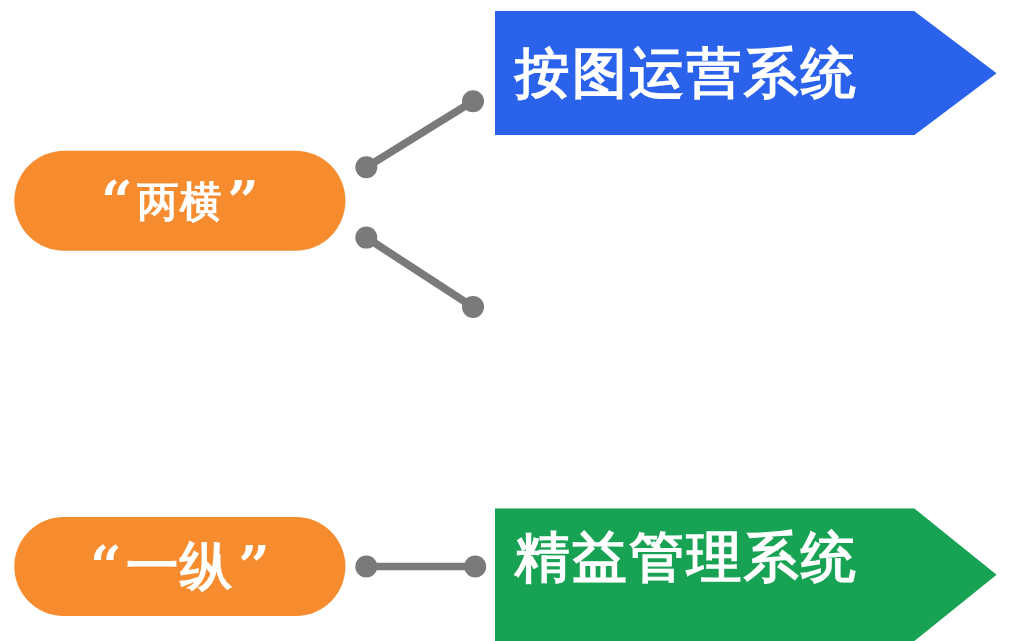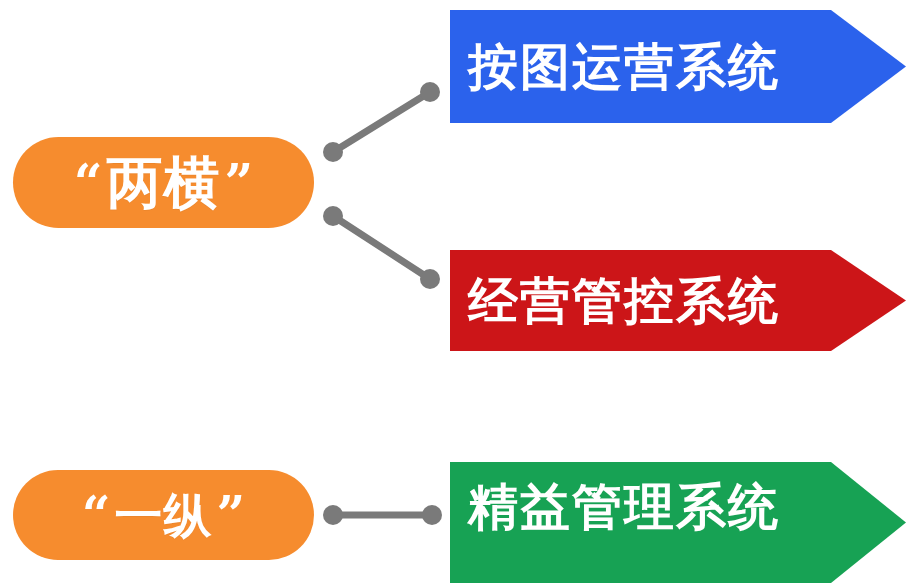--- a/index.html
+++ b/index.html
@@ -42,21 +42,21 @@
   }
   .pill-quote.open { margin-right: 4px; }
   .pill-quote.close { margin-left: 4px; }
 
   #pill-lianghen {
     left: 13px;
     top: 137px;
     width: 301px;
     height: 91px;
   }
-  #pill-lianghen .pill-label { font-size: 56px; }
+  #pill-lianghen .pill-label { font-size: 38px; }
   #pill-lianghen .pill-quote { font-size: 50px; vertical-align: 14px; }
 
   #pill-yizong {
     left: 13px;
     top: 470px;
     width: 301px;
     height: 90px;
   }
   #pill-yizong .pill-label { font-size: 48px; }
   #pill-yizong .pill-quote { font-size: 50px; vertical-align: 14px; }
@@ -152,26 +152,20 @@
     <span class="pill-quote close">”</span>
   </div>
 
   <div class="banner" id="banner-antu">
     <svg width="456" height="113" viewBox="0 0 456 113" xmlns="http://www.w3.org/2000/svg">
       <polygon points="0,0 381,0 456,56.5 381,113 0,113" fill="#2B62EC"></polygon>
     </svg>
     <span class="banner-label">按图运营系统</span>
   </div>
 
-  <div class="banner" id="banner-jingying">
-    <svg width="456" height="101" viewBox="0 0 456 101" xmlns="http://www.w3.org/2000/svg">
-      <polygon points="0,0 381,0 456,50.5 381,101 0,101" fill="#CC1518"></polygon>
-    </svg>
-    <span class="banner-label">经营管控系统</span>
-  </div>
 
   <div class="banner" id="banner-jingyi">
     <svg width="456" height="121" viewBox="0 0 456 121" xmlns="http://www.w3.org/2000/svg">
       <polygon points="0,0 381,0 456,60.5 381,121 0,121" fill="#17A254"></polygon>
     </svg>
     <span class="banner-label">精益管理系统</span>
   </div>
 
 </div>
 

